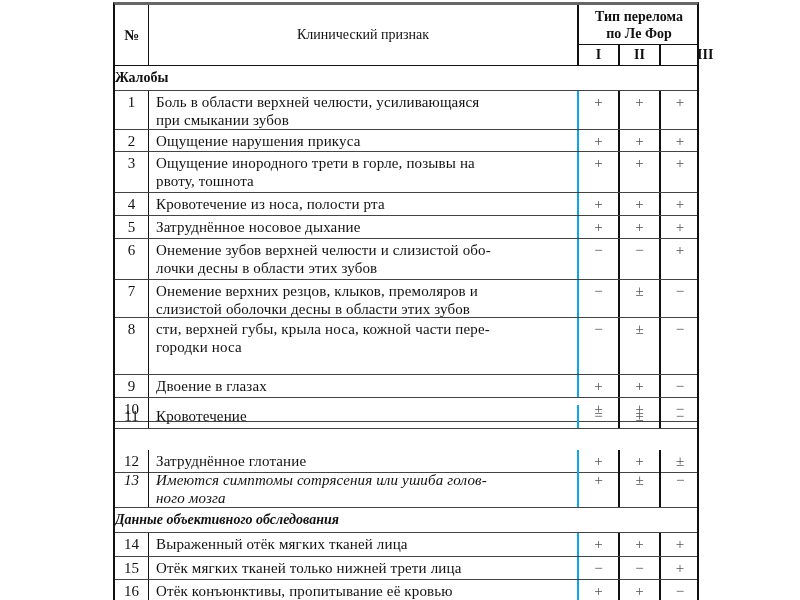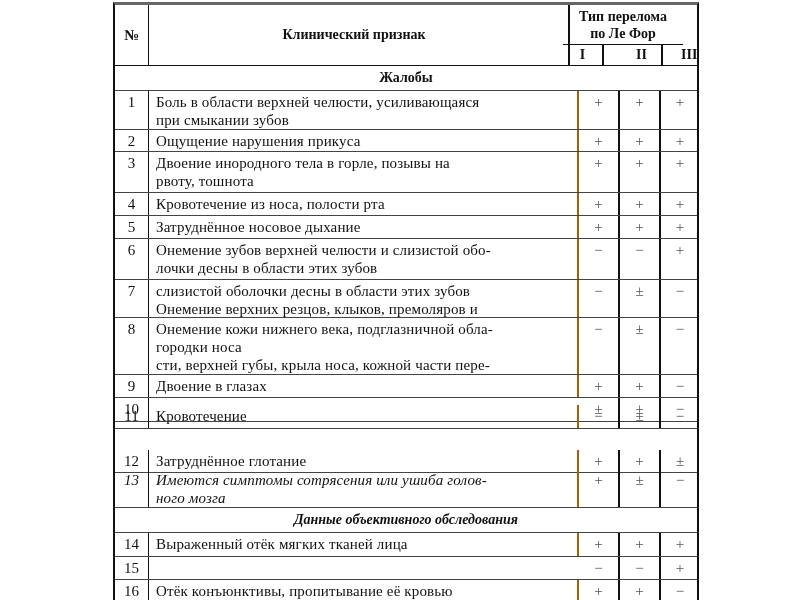--- a/index.html
+++ b/index.html
@@ -5,39 +5,39 @@
     html, body { margin: 0; padding: 0; background: #ffffff; }
     body { width: 800px; height: 600px; overflow: hidden; position: relative;
            font-family: "Liberation Serif", "DejaVu Serif", serif; color: #111; }
     .table { position: absolute; left: 113px; top: 2px; width: 586px; height: 610px;
              border-left: 2px solid #111; border-right: 2px solid #111; border-top: 3px solid #666;
              box-sizing: border-box; }
     .row { position: absolute; left: 0; right: 0; border-bottom: 1.5px solid #444; box-sizing: border-box; }
     .cell { position: absolute; top: 0; bottom: 0; box-sizing: border-box; }
     .num { left: 0; width: 34px; border-right: 1.5px solid #111; text-align: center;
            font-size: 15px; padding-top: 2px; line-height: 18px; }
-    .feat { left: 34px; width: 430px; border-right: 2px solid #a16207; padding: 2px 0 0 7px;
+    .feat { left: 34px; width: 430px; border-right: 2px solid #0ea5e9; padding: 2px 0 0 7px;
             font-size: 15px; line-height: 18px; letter-spacing: 0.15px; }
     .mk { font-size: 15px; text-align: center; padding-top: 2px; line-height: 18px; color: #555; }
     .m1 { left: 464px; width: 41px; border-right: 2px solid #111; }
     .m2 { left: 505px; width: 41px; border-right: 2px solid #111; }
     .m3 { left: 546px; width: 38px; }
-    .section { text-align: center; font-weight: bold; font-size: 14px; padding-top: 4px; }
+    .section { font-weight: bold; font-size: 14px; padding-top: 4px; }
     .hdr-num { left: 0; width: 34px; border-right: 1.5px solid #111; font-weight: bold;
                font-size: 15px; display: flex; align-items: center; justify-content: center; }
-    .hdr-feat { left: 25px; width: 430px; border-right: 2px solid #111; font-weight: bold;
+    .hdr-feat { left: 34px; width: 430px; border-right: 2px solid #111; font-weight: normal;
                 font-size: 14px; display: flex; align-items: center; justify-content: center; }
-    .hdr-type { left: 448px; width: 120px; font-weight: bold; font-size: 14px; }
+    .hdr-type { left: 464px; width: 120px; font-weight: bold; font-size: 14px; }
     .type-title { position: absolute; left: 0; right: 0; top: 0; height: 40px; text-align: center;
                   line-height: 17px; padding-top: 3px; box-sizing: border-box;
                   border-bottom: 1.5px solid #111; }
     .type-sub { position: absolute; top: 40px; bottom: 0; text-align: center; font-size: 14px;
                 line-height: 20px; box-sizing: border-box; }
     .ts1 { left: 0; width: 41px; border-right: 2px solid #111; }
-    .ts2 { left: 41px; width: 41px; border-right: 2px solid #111; margin-left: 18px; }
+    .ts2 { left: 41px; width: 41px; border-right: 2px solid #111; }
     .ts3 { left: 82px; width: 38px; padding-left: 36px; }
   </style>
 </head>
 <body>
 
 <div class="table">
 
   <div class="row" style="top:0;height:61px;border-bottom:1.5px solid #111;">
     <div class="cell hdr-num">№</div>
     <div class="cell hdr-feat">Клинический признак</div>
@@ -70,21 +70,21 @@
         <div class="cell feat">
           <div>Ощущение нарушения прикуса</div>
         </div>
         <div class="cell mk m1">+</div>
         <div class="cell mk m2">+</div>
         <div class="cell mk m3">+</div>
       </div>
       <div class="row" style="top: 147px; height: 41px;">
         <div class="cell num">3</div>
         <div class="cell feat">
-          <div>Двоение инородного тела в горле, позывы на</div>
+          <div>Ощущение инородного трети в горле, позывы на</div>
           <div>рвоту, тошнота</div>
         </div>
         <div class="cell mk m1">+</div>
         <div class="cell mk m2">+</div>
         <div class="cell mk m3">+</div>
       </div>
       <div class="row" style="top: 188px; height: 23px;">
         <div class="cell num">4</div>
         <div class="cell feat">
           <div>Кровотечение из носа, полости рта</div>
@@ -108,33 +108,32 @@
           <div>Онемение зубов верхней челюсти и слизистой обо-</div>
           <div>лочки десны в области этих зубов</div>
         </div>
         <div class="cell mk m1">−</div>
         <div class="cell mk m2">−</div>
         <div class="cell mk m3">+</div>
       </div>
       <div class="row" style="top: 275px; height: 38px;">
         <div class="cell num">7</div>
         <div class="cell feat">
+          <div>Онемение верхних резцов, клыков, премоляров и</div>
           <div>слизистой оболочки десны в области этих зубов</div>
-          <div>Онемение верхних резцов, клыков, премоляров и</div>
         </div>
         <div class="cell mk m1">−</div>
         <div class="cell mk m2">±</div>
         <div class="cell mk m3">−</div>
       </div>
       <div class="row" style="top: 313px; height: 57px;">
         <div class="cell num">8</div>
         <div class="cell feat">
-          <div>Онемение кожи нижнего века, подглазничной обла-</div>
+          <div>сти, верхней губы, крыла носа, кожной части пере-</div>
           <div>городки носа</div>
-          <div>сти, верхней губы, крыла носа, кожной части пере-</div>
         </div>
         <div class="cell mk m1">−</div>
         <div class="cell mk m2">±</div>
         <div class="cell mk m3">−</div>
       </div>
       <div class="row" style="top: 370px; height: 23px;">
         <div class="cell num">9</div>
         <div class="cell feat">
           <div>Двоение в глазах</div>
         </div>
@@ -181,20 +180,23 @@
         <div class="cell num">14</div>
         <div class="cell feat">
           <div>Выраженный отёк мягких тканей лица</div>
         </div>
         <div class="cell mk m1">+</div>
         <div class="cell mk m2">+</div>
         <div class="cell mk m3">+</div>
       </div>
       <div class="row" style="top: 552px; height: 23px;">
         <div class="cell num">15</div>
+        <div class="cell feat">
+          <div>Отёк мягких тканей только нижней трети лица</div>
+        </div>
         <div class="cell mk m1">−</div>
         <div class="cell mk m2">−</div>
         <div class="cell mk m3">+</div>
       </div>
       <div class="row" style="top: 575px; height: 40px;">
         <div class="cell num">16</div>
         <div class="cell feat">
           <div>Отёк конъюнктивы, пропитывание её кровью</div>
         </div>
         <div class="cell mk m1">+</div>

